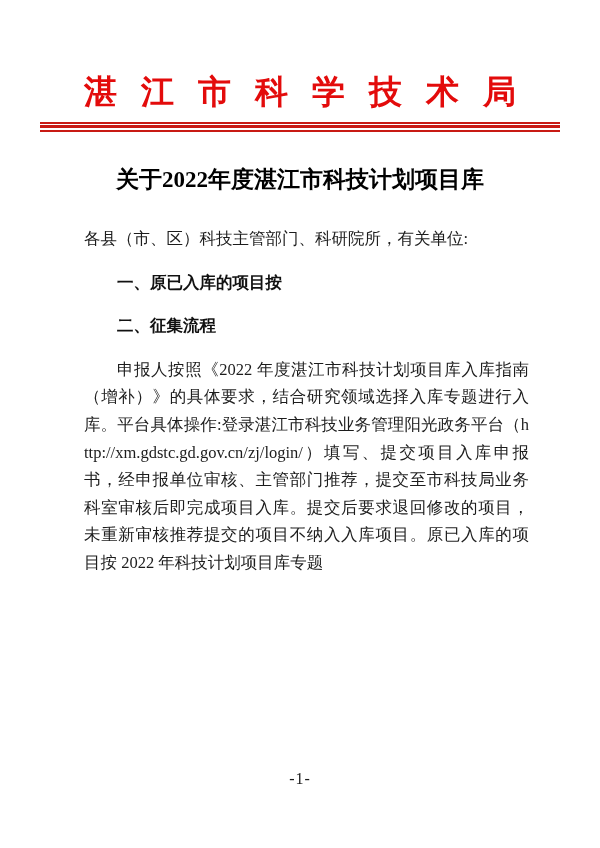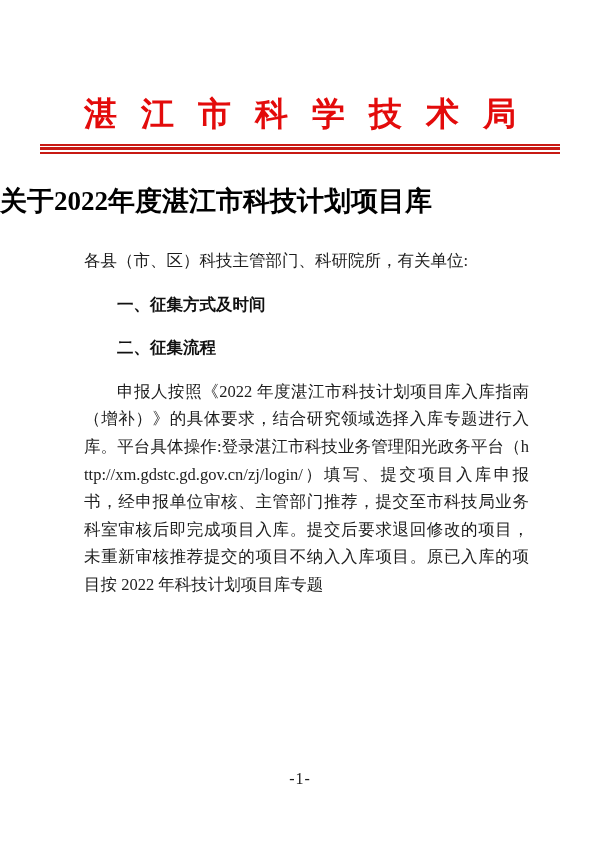--- a/index.html
+++ b/index.html
@@ -17,21 +17,21 @@
   .page {
     position: relative;
     width: 600px;
     height: 848px;
     margin: 0 auto;
     background: var(--page-bg);
     overflow: hidden;
   }
   
   .letterhead {
-    padding-top: 98px;
+    padding-top: 76px;
     text-align: center;
     font-family: "Liberation Serif", "DejaVu Serif", serif;
     font-weight: bold;
     font-size: 33px;
     line-height: 1;
     color: var(--header-red);
     letter-spacing: 24px;
     text-indent: 24px;
     white-space: nowrap;
   }
@@ -48,23 +48,24 @@
     background: var(--rule-red);
     margin-bottom: 2px;
   }
   .rule-line-thin-bottom {
     height: 2px;
     background: var(--rule-red);
   }
   
   .doc-title {
     margin-top: 32px;
+    text-align: center;
     font-family: "Liberation Serif", "DejaVu Serif", serif;
     font-weight: bold;
-    font-size: 27px;
+    font-size: 23px;
     line-height: 31px;
     color: #000000;
   }
   
   .doc-body {
     margin: 30px 55px 0 68px;
     font-size: 16.5px;
     line-height: 27.6px;
     color: var(--text-color);
     text-align: justify;
@@ -106,20 +107,20 @@
     <div class="rule-line-thick"></div>
     <div class="rule-line-thin-bottom"></div>
   </div>
 
   <div class="doc-title">
     <div>关于2022年度湛江市科技计划项目库</div>
   </div>
 
   <div class="doc-body">
     <p class="salutation">各县（市、区）科技主管部门、科研院所，有关单位:</p>
-    <p class="section-heading">一、征集方式及时间</p>
+    <p class="section-heading">一、原已入库的项目按</p>
     <p class="section-heading">二、征集流程</p>
     <p class="para-indent">申报人按照《2022 年度湛江市科技计划项目库入库指南（增补）》的具体要求，结合研究领域选择入库专题进行入库。平台具体操作:登录湛江市科技业务管理阳光政务平台（http://xm.gdstc.gd.gov.cn/zj/login/）填写、提交项目入库申报书，经申报单位审核、主管部门推荐，提交至市科技局业务科室审核后即完成项目入库。提交后要求退回修改的项目，未重新审核推荐提交的项目不纳入入库项目。原已入库的项目按 2022 年科技计划项目库专题</p>
   </div>
 
   <div class="page-footer">-1-</div>
 
 </div>
 
 </body></html>

